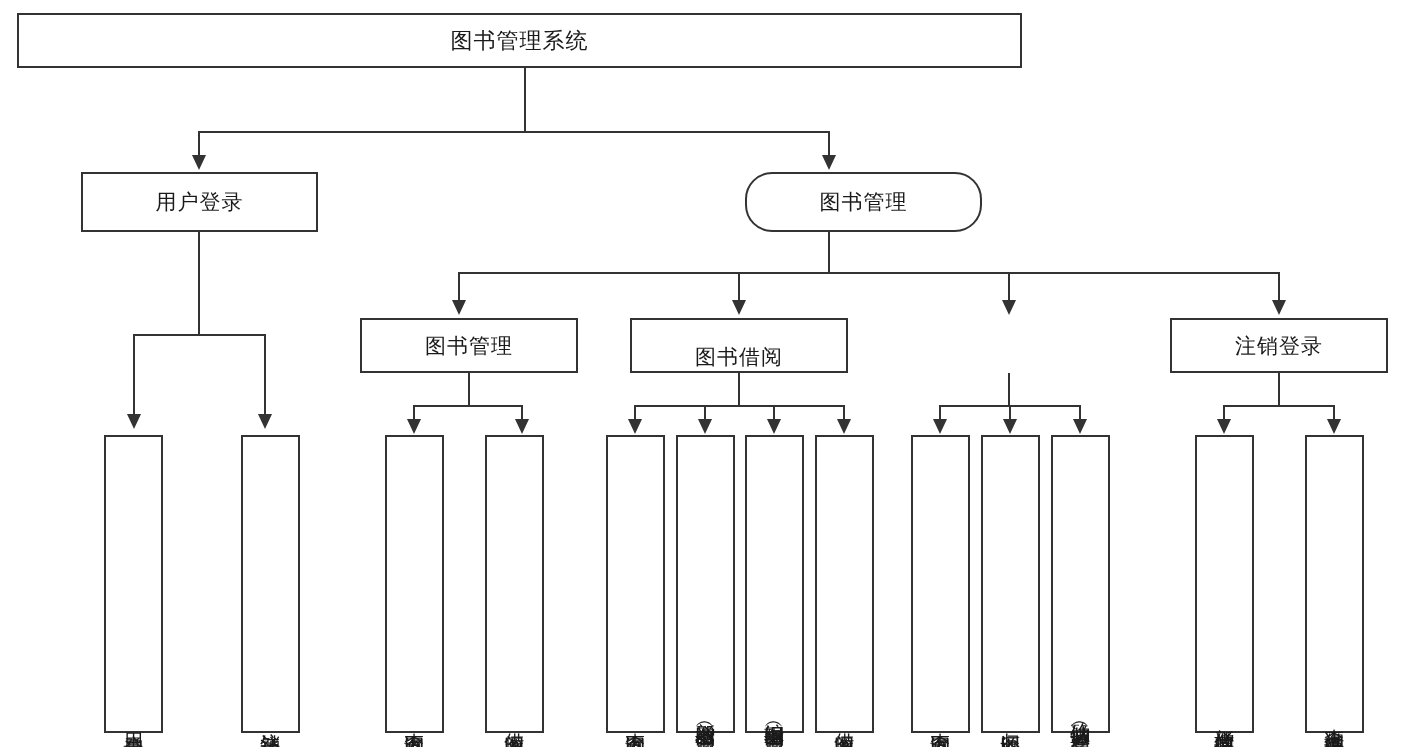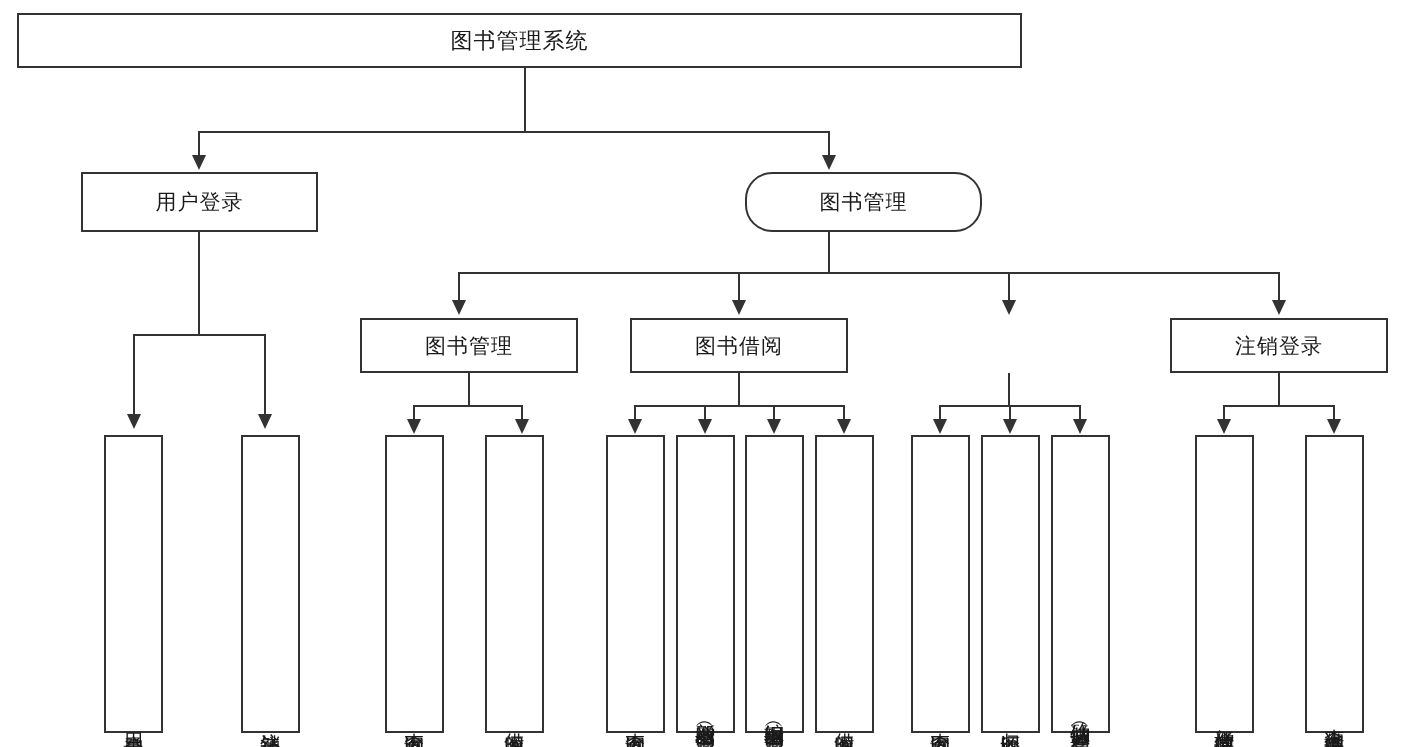--- a/index.html
+++ b/index.html
@@ -103,21 +103,21 @@
   <div class="ln v" style="left:738px;top:272px;width:2px;height:30px;"></div>
   <div class="arrow" style="left:732px;top:300px;"></div>
   <div class="ln v" style="left:1008px;top:272px;width:2px;height:30px;"></div>
   <div class="arrow" style="left:1002px;top:300px;"></div>
   <div class="ln v" style="left:1278px;top:272px;width:2px;height:30px;"></div>
   <div class="arrow" style="left:1272px;top:300px;"></div>
 
   <div class="node h" style="left:360px;top:318px;width:218px;height:55px;">
     <span>图书管理</span>
   </div>
-  <div class="node h" style="left:630px;top:318px;width:218px;height:55px;">
+  <div class="node h" style="left:630px;top:318px;width:218px;height:55px;align-items:flex-end;">
     <span>图书借阅</span>
   </div>
   <div class="node h" style="left:1170px;top:318px;width:218px;height:55px;">
     <span>注销登录</span>
   </div>
 
   <div class="ln v" style="left:468px;top:373px;width:2px;height:33px;"></div>
   <div class="ln h" style="left:413px;top:405px;width:110px;height:2px;"></div>
   <div class="ln v" style="left:413px;top:405px;width:2px;height:16px;"></div>
   <div class="arrow" style="left:407px;top:419px;"></div>

